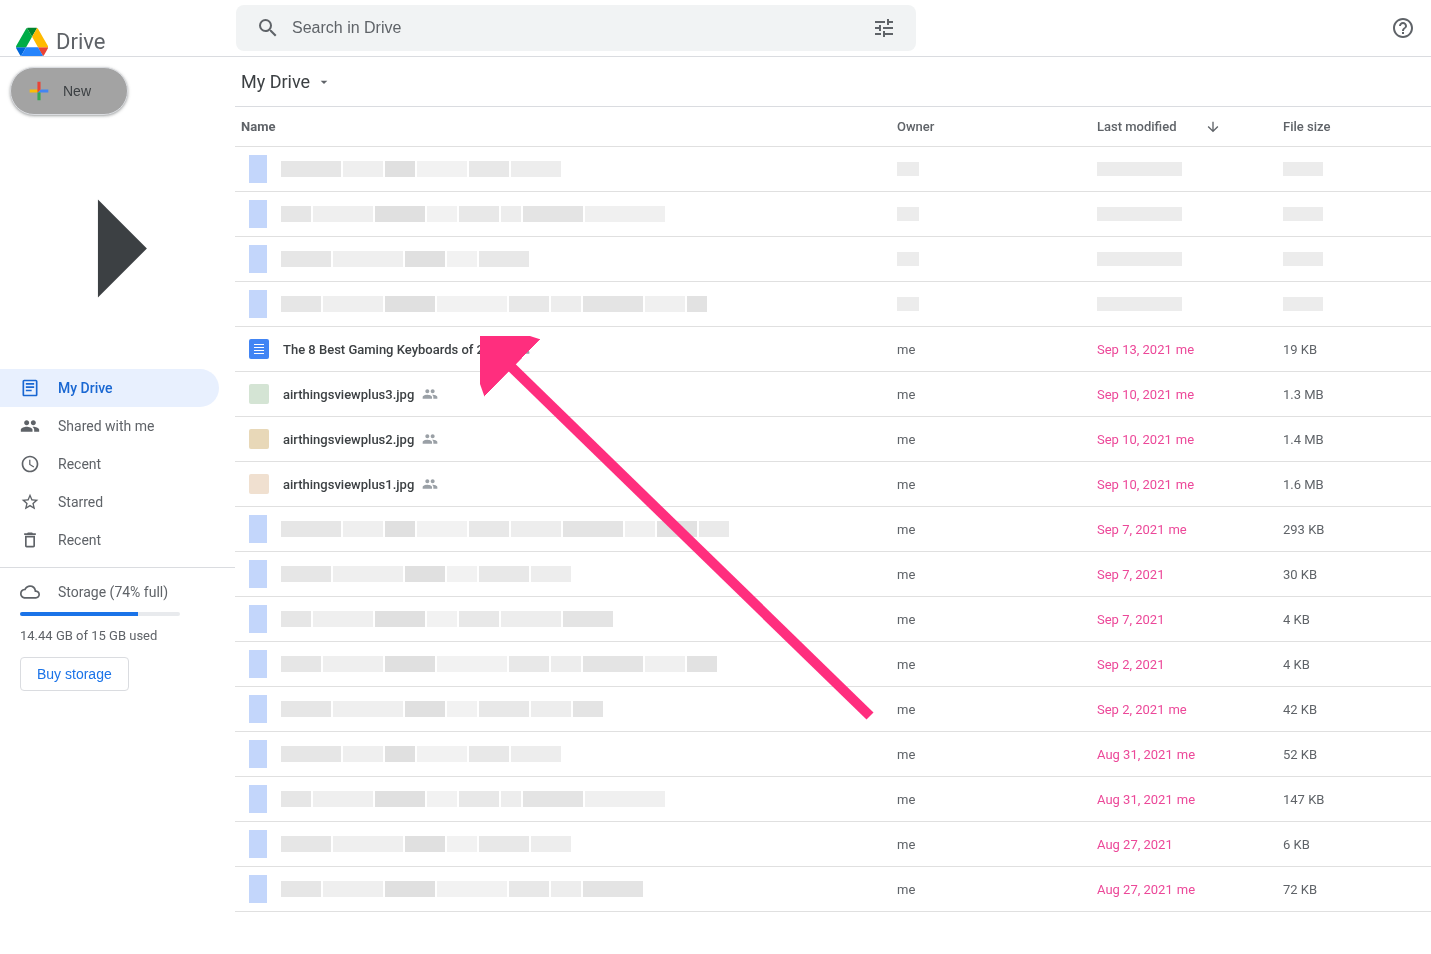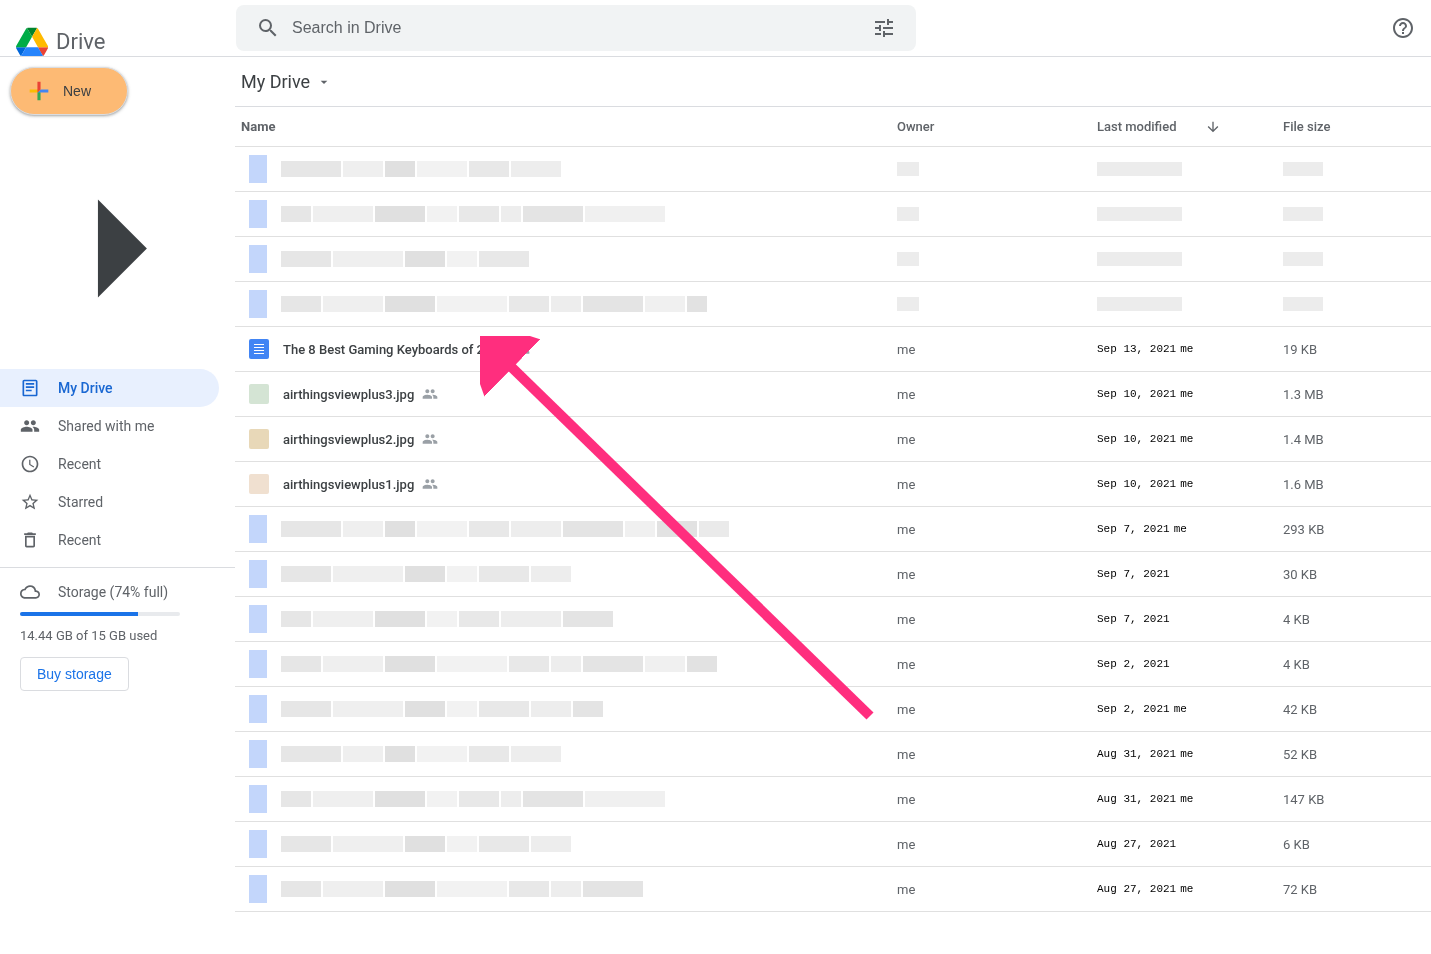--- a/index.html
+++ b/index.html
@@ -12,21 +12,21 @@
 .search-bar { display: flex; align-items: center; background: #f1f3f4; border-radius: 8px; height: 46px; width: 680px; padding: 0 8px; }
 .search-icon { width: 24px; height: 24px; color: #5f6368; margin: 0 12px; }
 .search-input { flex: 1; border: none; background: transparent; font-size: 16px; color: #5f6368; outline: none; }
 .search-input::placeholder { color: #5f6368; }
 .search-options { width: 24px; height: 24px; color: #5f6368; margin: 0 12px; cursor: pointer; }
 .header-right { margin-left: auto; display: flex; align-items: center; }
 .help-icon { width: 24px; height: 24px; color: #5f6368; cursor: pointer; }
 .body-hr { border: none; border-top: 1px solid #dadce0; }
 .main { display: flex; flex: 1; min-height: 0; }
 .sidebar { width: 235px; padding-top: 10px; display: flex; flex-direction: column; }
-.new-button { display: flex; align-items: center; background: #fdba74; border: 1px solid #dadce0; border-radius: 24px; height: 48px; width: 118px; margin-left: 10px; box-shadow: 0 1px 2px 0 rgba(60,64,67,.3), 0 1px 3px 1px rgba(60,64,67,.15); cursor: pointer; padding: 0 20px 0 14px; }
+.new-button { display: flex; align-items: center; background: #a3a3a3; border: 1px solid #dadce0; border-radius: 24px; height: 48px; width: 118px; margin-left: 10px; box-shadow: 0 1px 2px 0 rgba(60,64,67,.3), 0 1px 3px 1px rgba(60,64,67,.15); cursor: pointer; padding: 0 20px 0 14px; }
 .plus-icon { width: 28px; height: 28px; }
 .new-text { font-size: 14px; font-weight: 500; color: #3c4043; margin-left: 10px; }
 .nav-list { margin-top: 16px; }
 .nav-item { display: flex; align-items: center; height: 38px; padding-left: 20px; border-radius: 0 19px 19px 0; cursor: pointer; color: #5f6368; margin-right: 16px; }
 .nav-item.active { background: #e8f0fe; color: #1967d2; font-weight: 500; }
 .nav-item-wrap { position: relative; }
 .nav-icon { width: 20px; height: 20px; margin-right: 18px; }
 .nav-item.active .nav-icon { color: #1967d2; }
 .storage-section { border-top: 1px solid #dadce0; margin-top: 8px; padding: 14px 20px; }
 .storage-row { display: flex; align-items: center; color: #5f6368; cursor: pointer; }
@@ -44,21 +44,21 @@
 .col-owner-h { width: 200px; }
 .col-modified-h { width: 186px; display: flex; align-items: center; }
 .col-size-h { width: 142px; }
 .arrow-down { width: 16px; height: 16px; margin-left: 28px; }
 .file-list { flex: 1; overflow-y: auto; }
 .file-row { display: flex; align-items: center; height: 45px; border-bottom: 1px solid #e0e0e0; padding: 0 6px; cursor: pointer; }
 .file-icon { width: 20px; height: 20px; margin: 0 14px 0 8px; flex-shrink: 0; }
 .file-name { flex: 1; font-size: 13px; color: #3c4043; font-weight: 500; display: flex; align-items: center; }
 .shared-icon { width: 16px; height: 16px; margin-left: 8px; color: #9aa0a6; }
 .col-owner { width: 200px; font-size: 13px; color: #5f6368; }
-.col-modified { width: 186px; font-size: 11px; color: #000000; font-family: Liberation Mono, monospace; }
+.col-modified { width: 186px; font-size: 13px; color: #ec4899; }
 .col-modified .by { margin-left: 4px; }
 .col-size { width: 142px; font-size: 13px; color: #5f6368; }
 .redacted-bar { height: 14px; background: #ececec; }
 .redact-icon-blue { width: 18px; height: 28px; background: #c3d6fb; margin: 0 14px 0 8px; flex-shrink: 0; }
 .redact-name { display: flex; gap: 2px; }
 .redact-seg { height: 16px; }
 .doc-icon { background: #4285f4; border-radius: 2px; display: flex; align-items: center; justify-content: center; }
 .doc-icon-lines { width: 10px; height: 12px; display: flex; flex-direction: column; justify-content: space-around; }
 .doc-icon-lines div { height: 1.5px; background: #fff; }
 .img-thumb { border-radius: 2px; }

